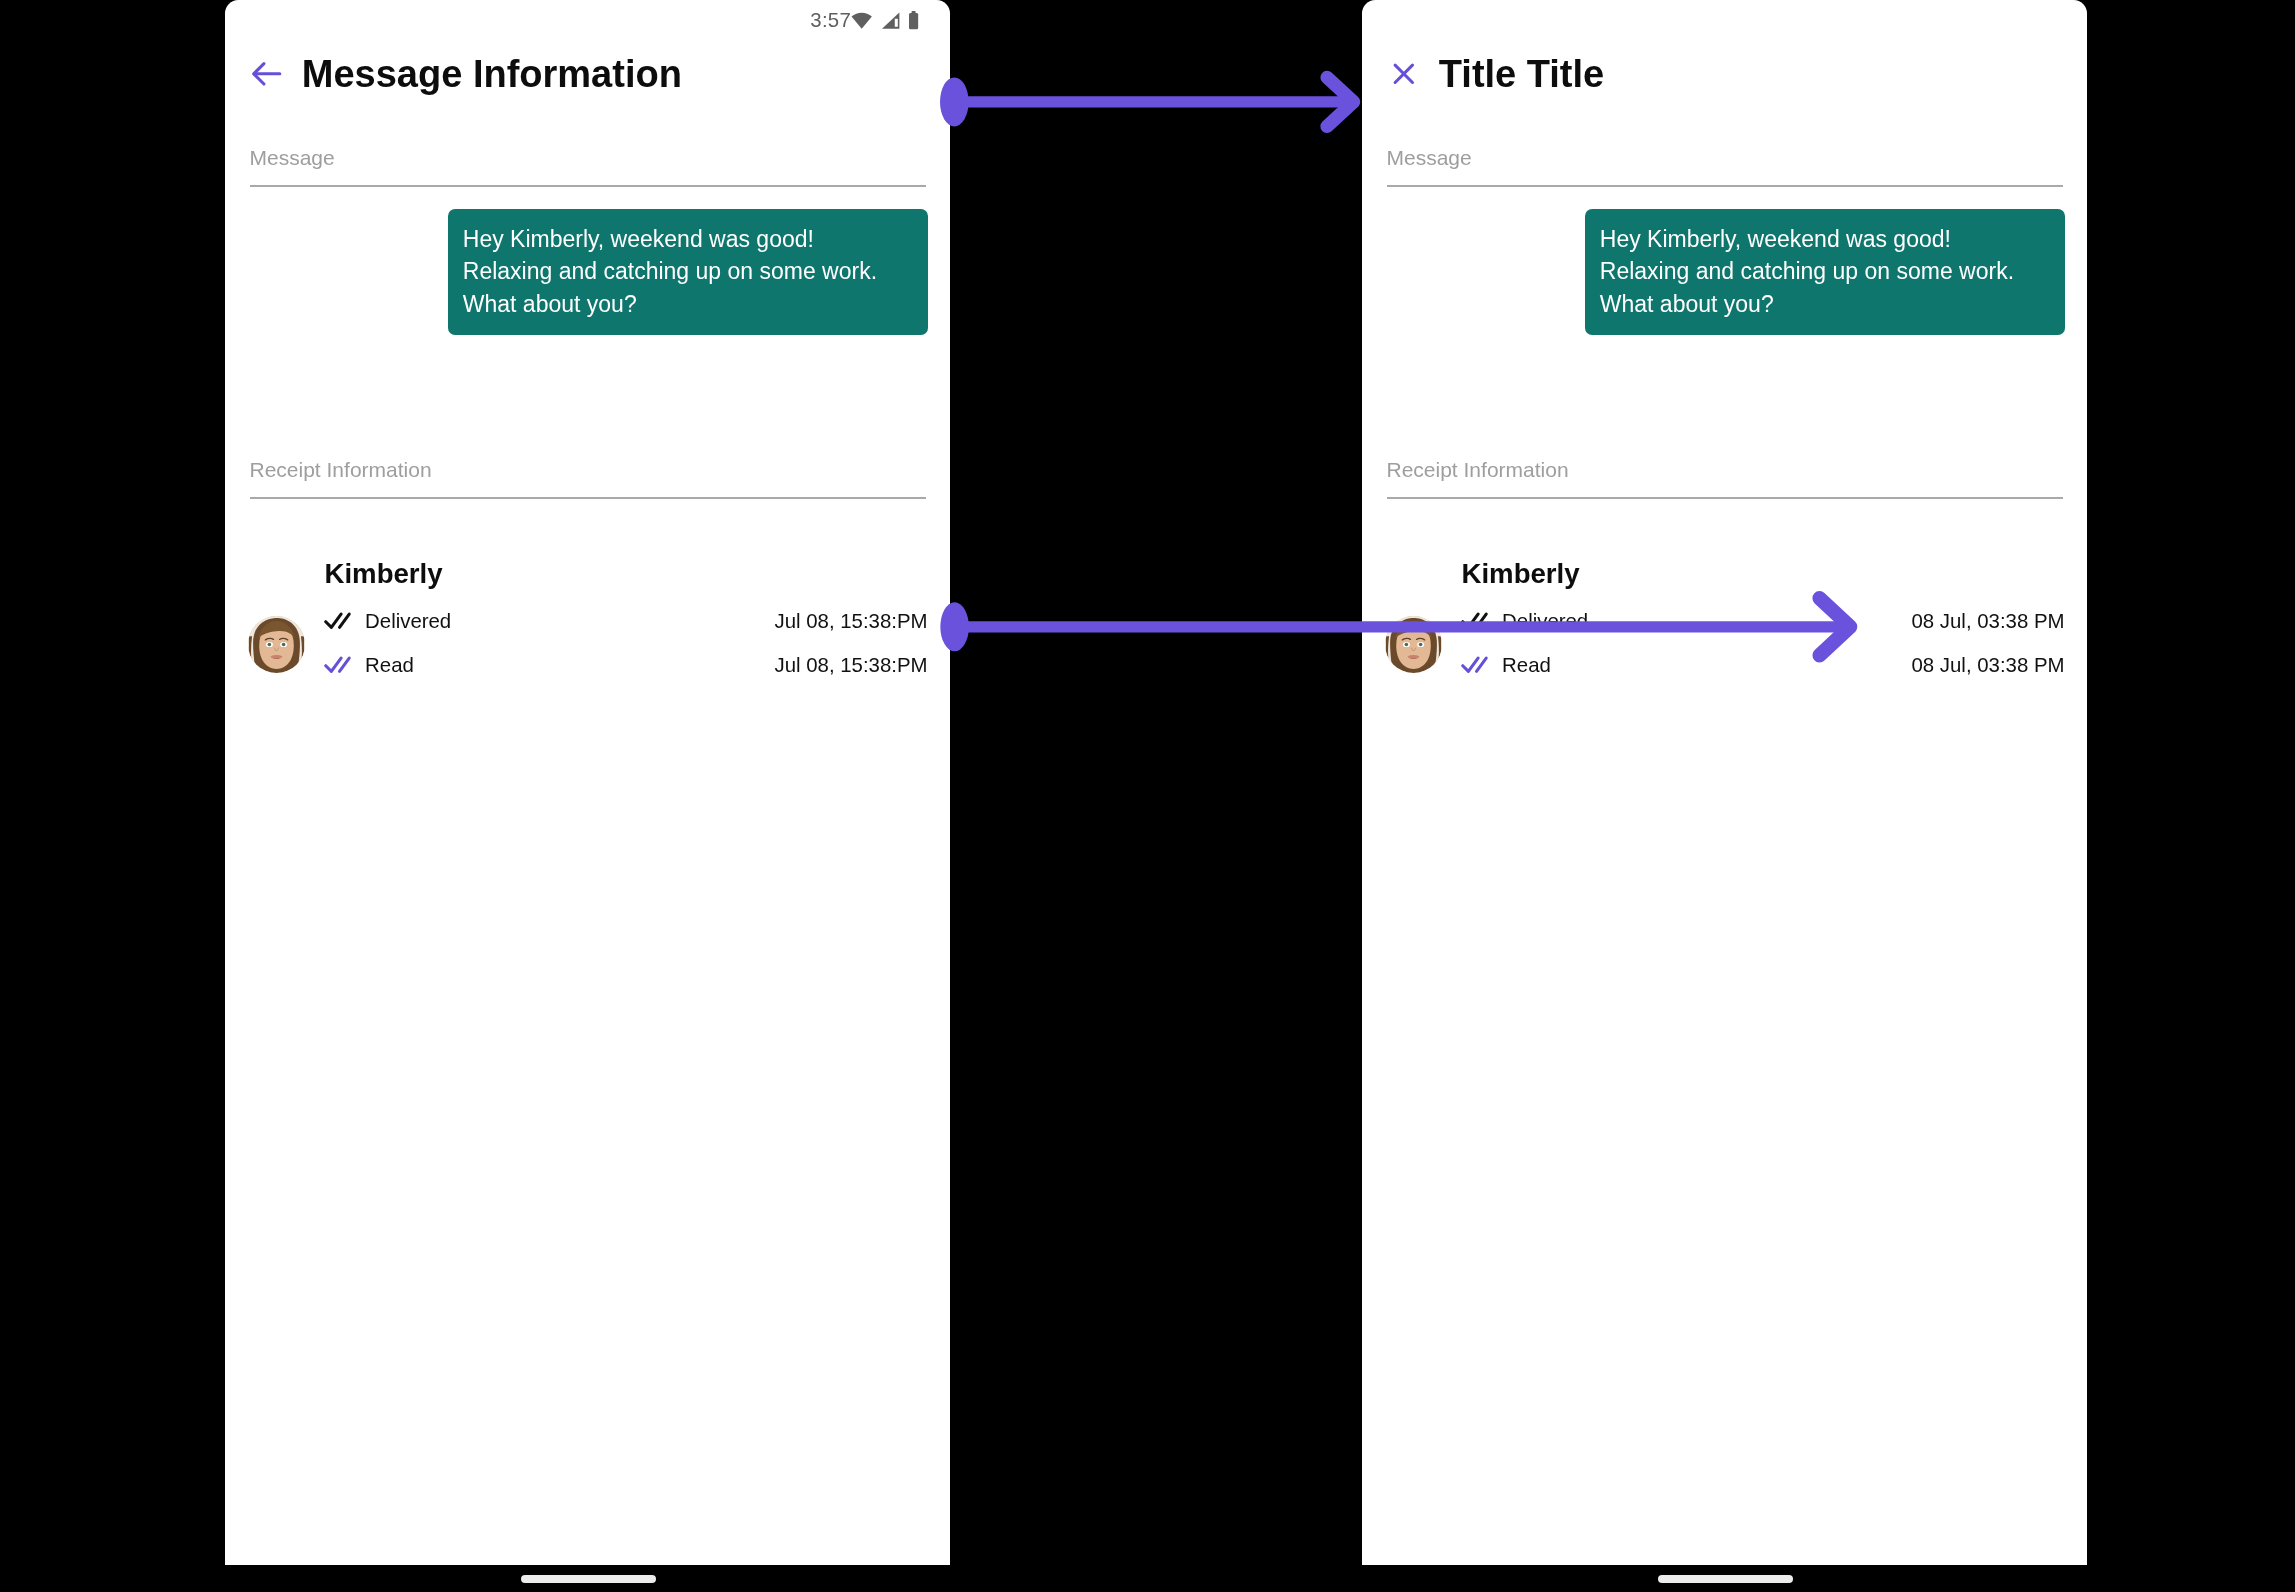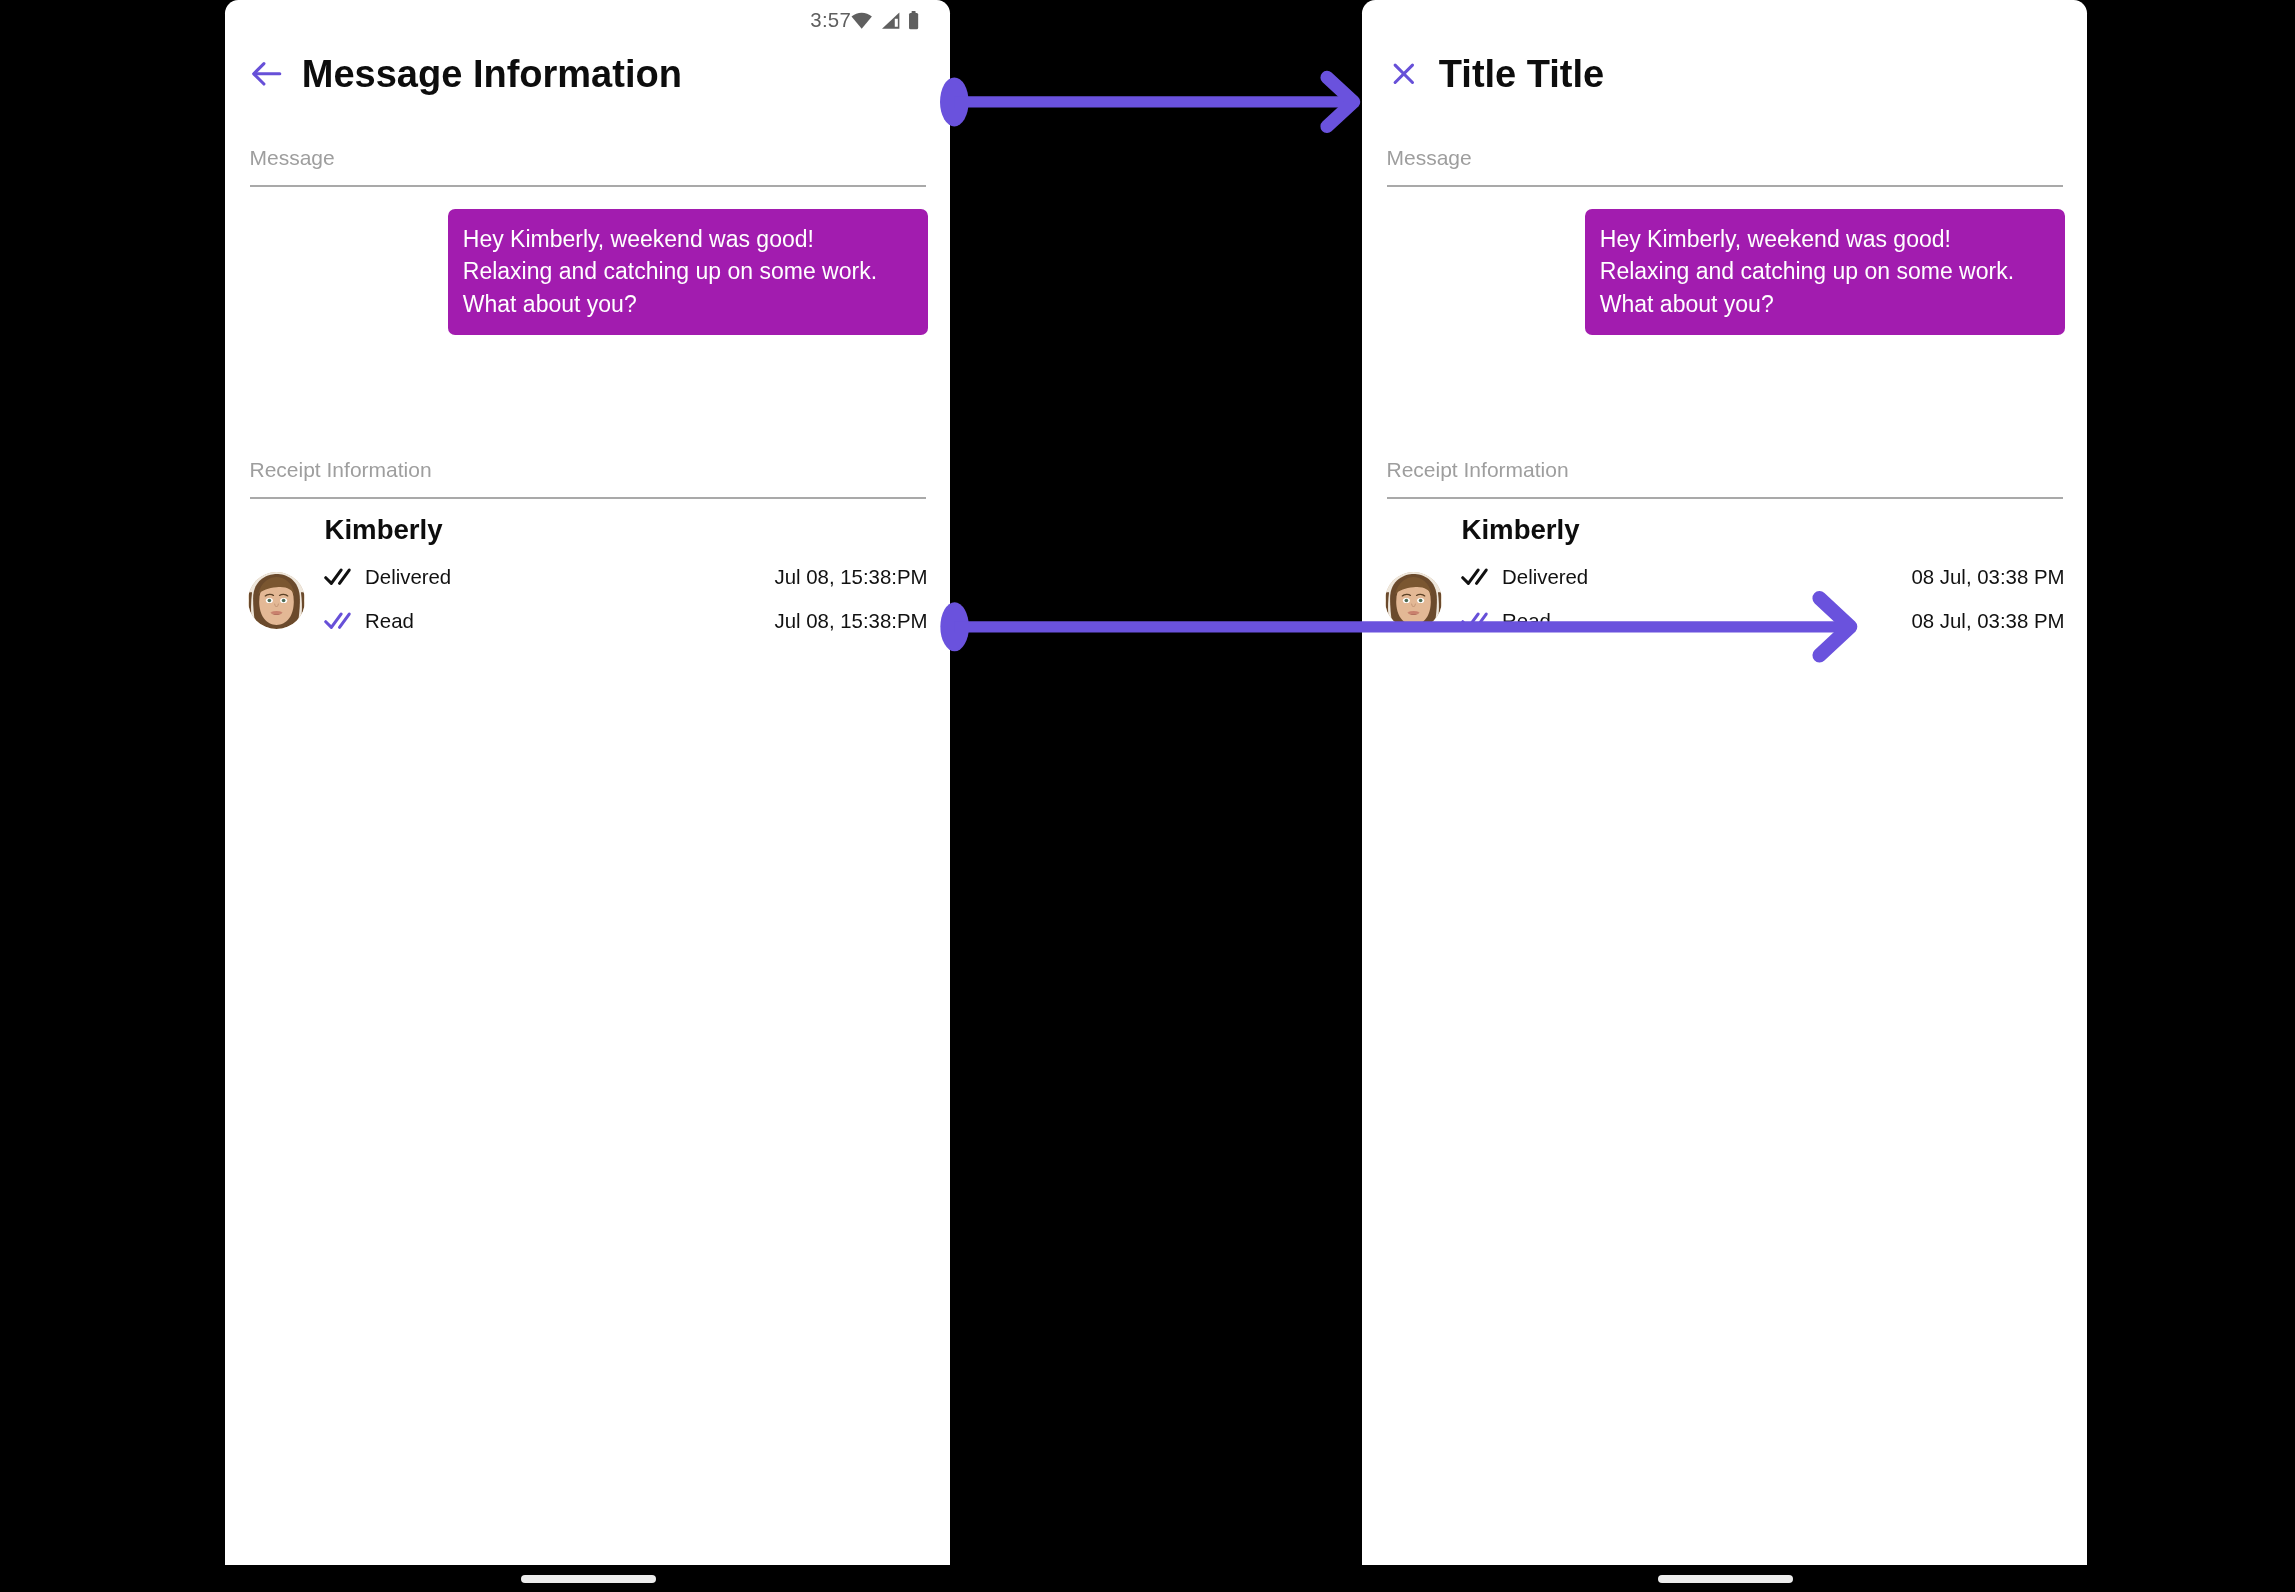--- a/index.html
+++ b/index.html
@@ -47,30 +47,30 @@
   .section-label{
     font-size:21px;color:#9e9e9e;padding-left:24.5px;line-height:1;
   }
   .divider{
     height:1.5px;background:#a9a9a9;margin:17.4px 24.5px 0 24.5px;
   }
 
   
   .bubble-row{display:flex;justify-content:flex-end;padding:22.5px 22.5px 0 22.5px;}
   .bubble{
-    background:#a21caf;border-radius:7.1px;
+    background:#0f766e;border-radius:7.1px;
     padding:13.3px 15.3px 14.3px 15.3px;max-width:480px;box-sizing:border-box;
   }
   .bubble p{
     margin:0;color:#ffffff;font-size:23px;line-height:1.42;
     white-space:pre-wrap;word-break:normal;
   }
 
   
-  .receipt{position:relative;padding:17.4px 22.5px 0 22.5px;}
+  .receipt{position:relative;padding:17.4px 22.5px 0 22.5px;margin-top:44px;}
   .receipt-name{
     font-size:27.6px;font-weight:bold;color:#0d0d0d;
     margin-left:77px;line-height:1;
   }
   .receipt-body{display:flex;align-items:center;margin-top:11.2px;}
   .avatar{
     width:57px;height:57px;flex:0 0 57px;border-radius:50%;
     overflow:hidden;position:relative;margin-top:3.1px;
     background:#d6c3ab;
   }

